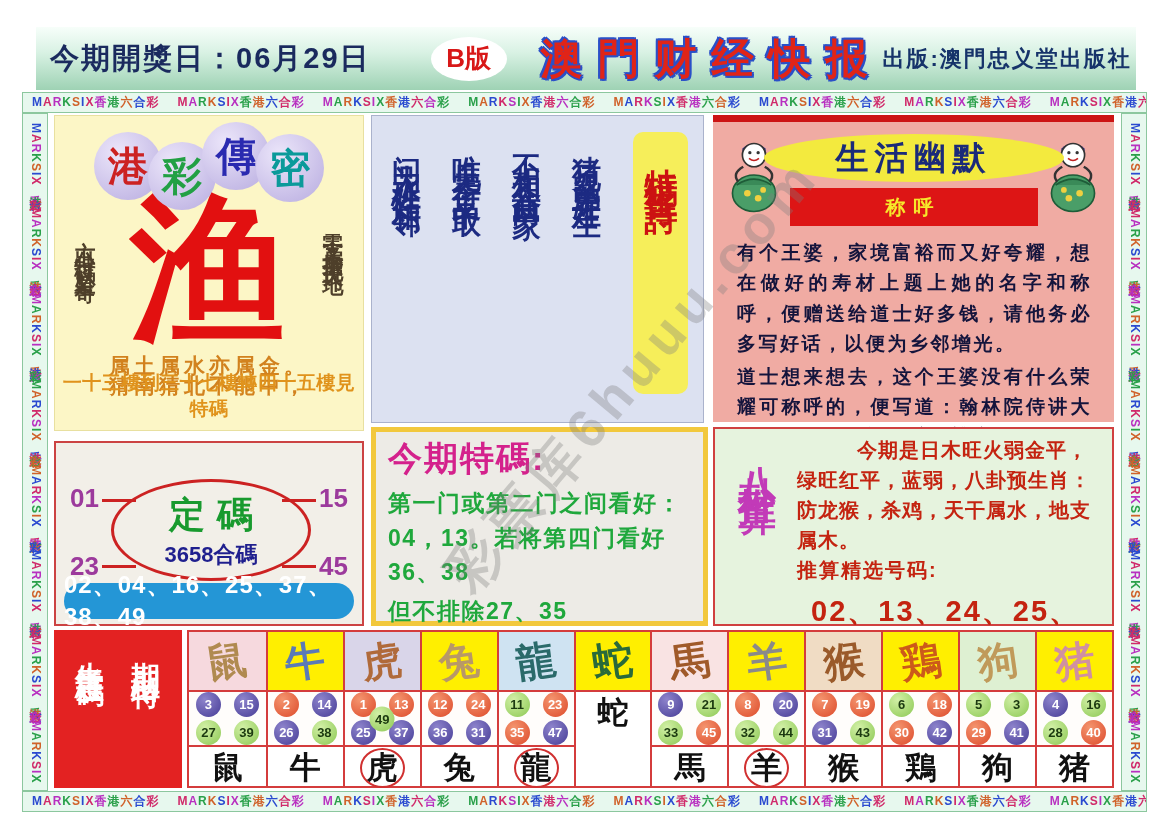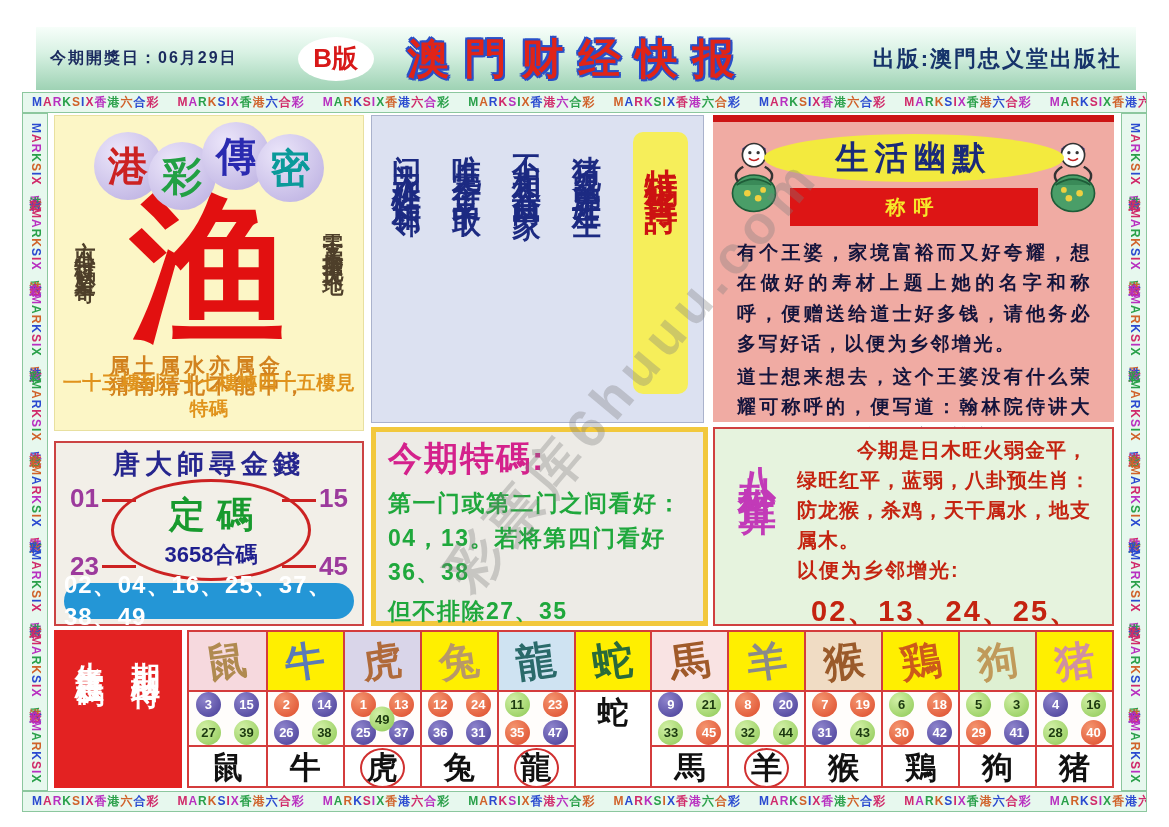--- a/index.html
+++ b/index.html
@@ -4,21 +4,21 @@
 <style>
   *{box-sizing:border-box;margin:0;padding:0;}
   html,body{width:1169px;height:827px;}
   body{position:relative;background:#fff;font-family:"Liberation Sans",sans-serif;overflow:hidden;}
   .serif{font-family:Liberation Sans, sans-serif;}
 
   
   .header{position:absolute;left:36px;top:27px;width:1100px;height:63px;
     background:linear-gradient(180deg,#f7fefa 0%,#d9f2e4 40%,#9ed2b4 100%);
     display:flex;align-items:center;padding:0 14px;}
-  .draw-date{font-size:16px;font-weight:bold;color:#1a2a5e;letter-spacing:2px;white-space:nowrap;}
+  .draw-date{font-size:29px;font-weight:bold;color:#1a2a5e;letter-spacing:2px;white-space:nowrap;}
   .badge{margin-left:60px;background:#fff;border-radius:50%;width:76px;height:44px;display:flex;
     align-items:center;justify-content:center;font-size:26px;font-weight:bold;color:#d81818;flex:none;}
   .main-title{margin-left:34px;font-size:42px;font-weight:bold;color:#e02418;letter-spacing:15px;white-space:nowrap;
     text-shadow:-2px 0 #2a50c8,2px 0 #2a50c8,0 -2px #2a50c8,0 2px #2a50c8,2px 2px #2a50c8,-2px -2px #2a50c8;}
   .publisher{margin-left:auto;font-size:22px;font-weight:bold;color:#16336a;letter-spacing:2px;white-space:nowrap;}
 
   
   .strip{position:absolute;background:#e7f8ee;overflow:hidden;font-size:12px;font-weight:bold;
     border:1px solid #8cc79e;}
   .strip-h{left:22px;width:1125px;height:21px;display:flex;align-items:center;white-space:nowrap;}
@@ -183,21 +183,20 @@
   </div>
   <span class="big-char serif">渔</span>
   <div class="v-text gc-left serif">六出特碼必是奇。</div>
   <div class="v-text gc-right serif">零支扁擔挑天地，</div>
   <div class="gc-orange serif">属土属水亦属金。</div>
   <div class="gc-orange serif" style="margin-top:-8px">猜南猜北不能中，</div>
   <div class="gc-bottom serif">一十三樓到三十七樓轉四十五樓見特碼</div>
 </div>
 
 <div class="panel tang">
-  <div class="tang-title serif">唐大師尋金錢</div>
   <span class="tang-num tn-01">01</span>
   <span class="tang-num tn-15">15</span>
   <span class="tang-num tn-23">23</span>
   <span class="tang-num tn-45">45</span>
   <span class="tang-line tl-1"></span>
   <span class="tang-line tl-2"></span>
   <span class="tang-line tl-3"></span>
   <span class="tang-line tl-4"></span>
   <div class="tang-ellipse">
     <span class="tang-dingma serif">定碼</span>
@@ -254,21 +253,21 @@
   <div class="humor-sub serif">称呼</div>
   <div class="humor-story serif">
     <p>有个王婆，家境富裕而又好夸耀，想在做好的寿材上题上她的名字和称呼，便赠送给道士好多钱，请他务必多写好话，以便为乡邻增光。</p>
     <p>道士想来想去，这个王婆没有什么荣耀可称呼的，便写道：翰林院侍讲大学士国子监祭酒隔壁王婆之柩。</p>
   </div>
 </div>
 
 <div class="panel bagua">
   <div class="bagua-title serif">八卦推算</div>
   <div class="bagua-body serif">今期是日木旺火弱金平，绿旺红平，蓝弱，八卦预生肖：防龙猴，杀鸡，天干属水，地支属木。</div>
-  <div class="bagua-label serif">以便为乡邻增光:</div>
+  <div class="bagua-label serif">推算精选号码:</div>
   <div class="bagua-numbers">02、13、24、25、30、43、47</div>
 </div>
 
 <div class="panel zodiac">
   <div class="z-redbox">
     <div class="serif">生肖靈碼</div>
     <div class="serif">期期出特</div>
   </div>
   <div class="z-grid">
       <div class="z-col">

